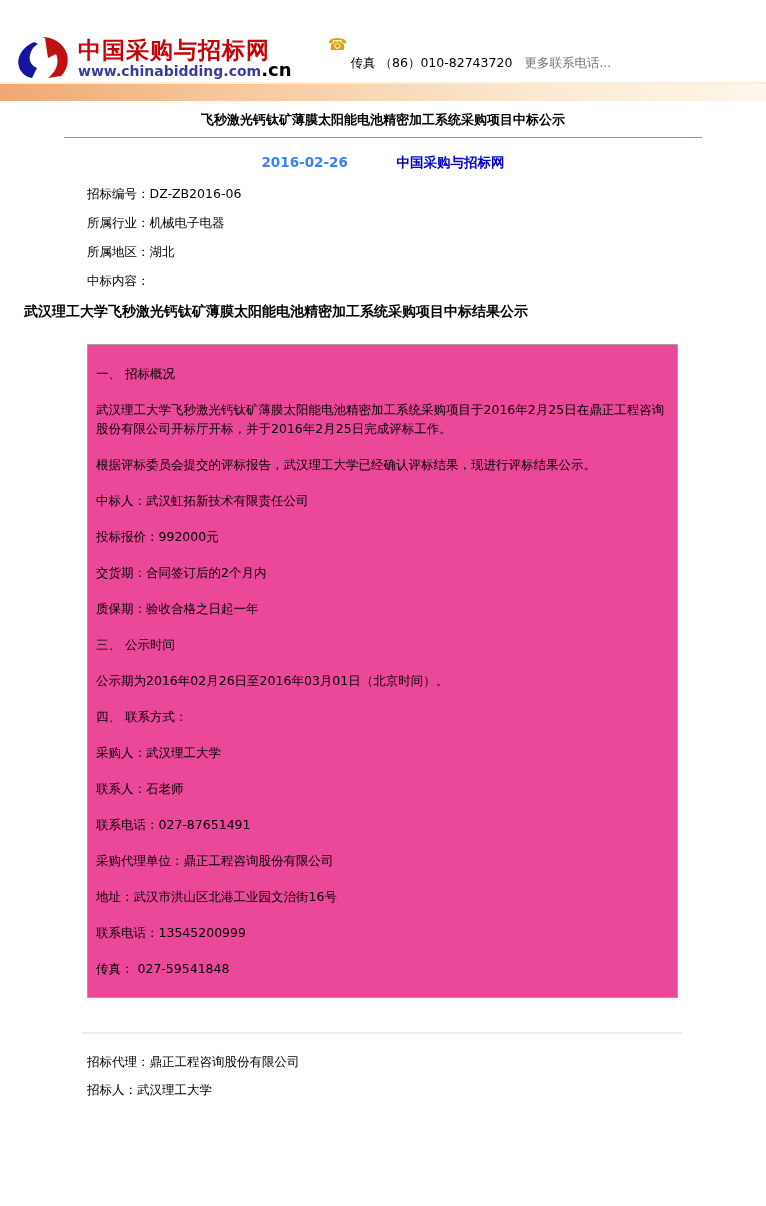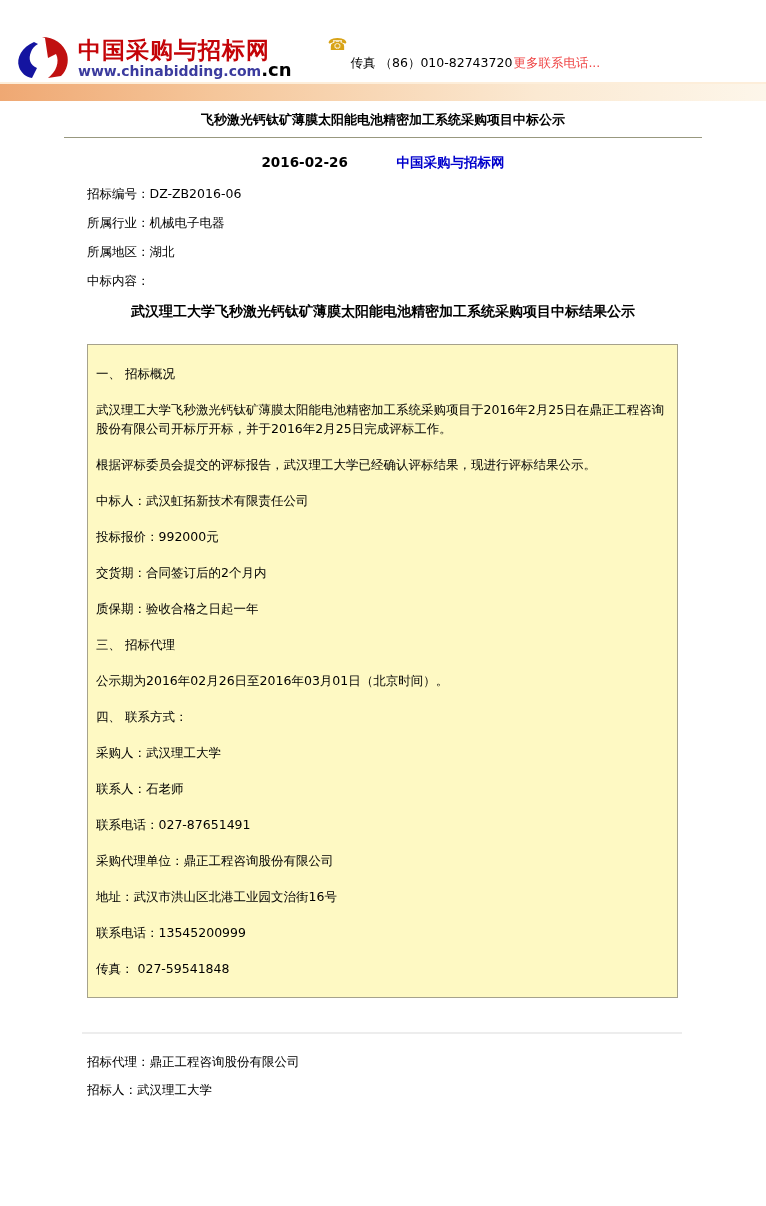--- a/index.html
+++ b/index.html
@@ -27,21 +27,21 @@
   }
   .logo-url {
     font-size: 14px; font-weight: bold; color: #3b3b9e; line-height: 15px;
   }
   .logo-url .url-suffix { font-size: 18px; color: #000000; }
 
   .contact { margin-left: 36px; padding-top: 1px; }
   .contact-row { display: flex; align-items: center; line-height: 19px; white-space: nowrap; }
   .phone-icon { color: #d8a318; font-size: 16px; margin-right: 7px; line-height: 16px; }
   .fax-row { padding-left: 23px; }
-  .more-link { color: #ef4444; margin-left: 1px; cursor: pointer; }
+  .more-link { color: #737373; margin-left: 12px; cursor: pointer; }
 
   
   .gradient-bar {
     height: 17px;
     margin-top: 2px;
     border-top: 2px solid #fdeeda;
     background: linear-gradient(to right, #efa873, #f5c69a 28%, #fbe9d2 70%, #fdf6ea 100%);
   }
 
   
@@ -58,41 +58,41 @@
     width: 638px;
     margin: 8px auto 0;
   }
   .date-row {
     text-align: center;
     margin-top: 16px;
     font-weight: bold;
     font-size: 13.5px;
     line-height: 16px;
   }
-  .pub-date { color: #000000; margin-right: 44px; }
+  .pub-date { color: #3b82f6; margin-right: 44px; }
   .source-link { color: #0000cc; cursor: pointer; }
 
   .meta { margin: 16px 0 0 87px; }
   .meta p { margin: 0 0 13px; line-height: 16px; }
 
   .subtitle {
-    text-align: center;
+    text-align: left;
     font-size: 14px;
     font-weight: bold;
     margin: 14px 24px 0;
     line-height: 17px;
   }
 
   .notice-box {
     box-sizing: border-box;
     width: 591px;
     margin: 24px 0 0 87px;
     border: 1px solid #a6a28c;
     padding: 2px 8px;
-    background: #fef9c3;
+    background: #ec4899;
   }
   .notice-box p { margin: 17px 0; line-height: 19px; }
 
   .divider {
     border: none;
     border-top: 2px solid #ededed;
     width: 600px;
     margin: 0 0 0 82px;
   }
   .divider-top { margin-top: 34px; }
@@ -147,21 +147,21 @@
 <div class="subtitle">武汉理工大学飞秒激光钙钛矿薄膜太阳能电池精密加工系统采购项目中标结果公示</div>
 
 <div class="notice-box">
   <p>一、 招标概况</p>
   <p>武汉理工大学飞秒激光钙钛矿薄膜太阳能电池精密加工系统采购项目于2016年2月25日在鼎正工程咨询股份有限公司开标厅开标，并于2016年2月25日完成评标工作。</p>
   <p>根据评标委员会提交的评标报告，武汉理工大学已经确认评标结果，现进行评标结果公示。</p>
   <p>中标人：武汉虹拓新技术有限责任公司</p>
   <p>投标报价：992000元</p>
   <p>交货期：合同签订后的2个月内</p>
   <p>质保期：验收合格之日起一年</p>
-  <p>三、 招标代理</p>
+  <p>三、 公示时间</p>
   <p>公示期为2016年02月26日至2016年03月01日（北京时间）。</p>
   <p>四、 联系方式：</p>
   <p>采购人：武汉理工大学</p>
   <p>联系人：石老师</p>
   <p>联系电话：027-87651491</p>
   <p>采购代理单位：鼎正工程咨询股份有限公司</p>
   <p>地址：武汉市洪山区北港工业园文治街16号</p>
   <p>联系电话：13545200999</p>
   <p>传真： 027-59541848</p>
 </div>

